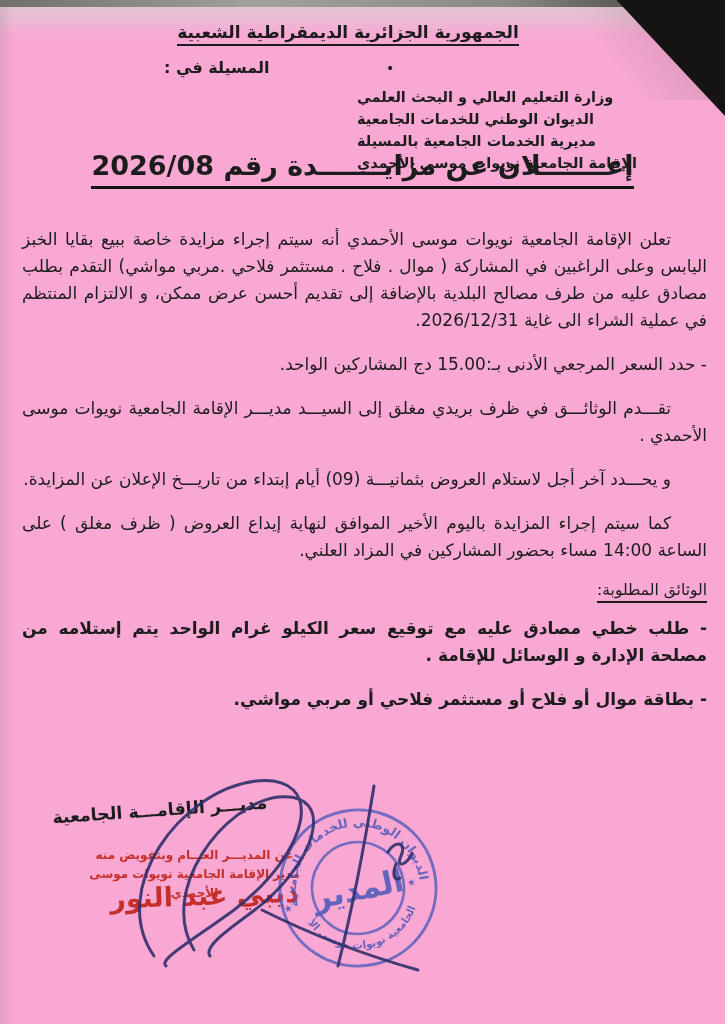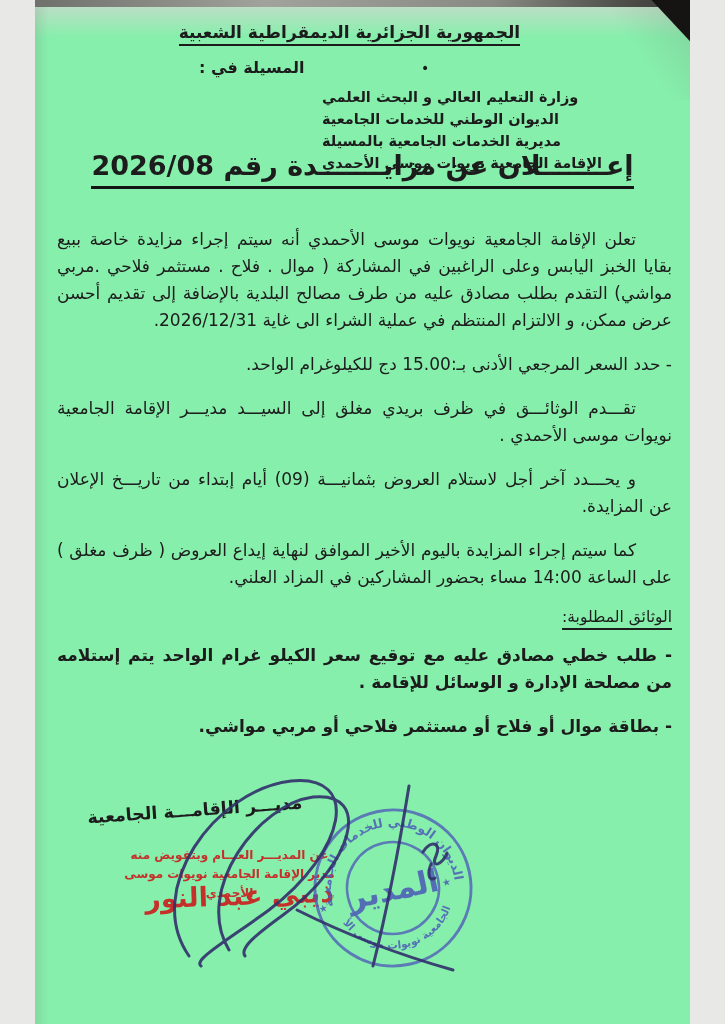--- a/index.html
+++ b/index.html
@@ -1,18 +1,18 @@
 <!DOCTYPE html>
 <html lang="ar" dir="rtl"><head>
 <meta charset="utf-8">
 <style>
   html,body{margin:0;padding:0;background:#e8e8e6;}
   .page{
-    position:relative;width:655px;height:1024px;margin:0 auto;
-    background:#86efac;overflow:hidden;
+    position:relative;width:725px;height:1024px;margin:0 auto;
+    background:#f9a8d4;overflow:hidden;
     font-family:"DejaVu Sans", sans-serif;color:#1c1c1c;direction:rtl;
   }
   
   .scan-top-edge{position:absolute;top:0;left:0;right:0;height:7px;
     background:linear-gradient(to right,#6f6f6b,#a2a29c 35%,#8a8a84 70%,#2d2d2b);}
   .scan-top-fade{position:absolute;top:7px;left:0;right:0;height:30px;
     background:linear-gradient(#d7d6d1,rgba(251,251,249,0));opacity:.65;}
   .scan-left-fade{position:absolute;top:0;left:0;bottom:0;width:14px;
     background:linear-gradient(to right,rgba(120,120,115,.18),rgba(251,251,249,0));}
   .corner-shade{position:absolute;left:530px;top:0;width:195px;height:100px;
@@ -73,21 +73,21 @@
     <div>مديرية الخدمات الجامعية بالمسيلة</div>
     <div>الإقامة الجامعية نويوات موسى الأحمدي</div>
   </div>
 
   <div class="main-title">
     <span>إعـــــــلان عن مزايـــــــدة رقم 2026/08</span>
   </div>
 
   <div class="body-text">
     <p class="indent">تعلن الإقامة الجامعية نويوات موسى الأحمدي أنه سيتم إجراء مزايدة خاصة ببيع بقايا الخبز اليابس وعلى الراغبين في المشاركة ( موال . فلاح . مستثمر فلاحي .مربي مواشي) التقدم بطلب مصادق عليه من طرف مصالح البلدية بالإضافة إلى تقديم أحسن عرض ممكن، و الالتزام المنتظم في عملية الشراء الى غاية 2026/12/31.</p>
-    <p class="price-line">- حدد السعر المرجعي الأدنى بـ:15.00 دج للكيلوغرام الواحد.</p>
+    <p class="price-line">- حدد السعر المرجعي الأدنى بـ:15.00 دج المشاركين الواحد.</p>
     <p class="indent">تقـــدم الوثائـــق في ظرف بريدي مغلق إلى السيـــد مديـــر الإقامة الجامعية نويوات موسى الأحمدي .</p>
     <p class="indent">و يحـــدد آخر أجل لاستلام العروض بثمانيـــة (09) أيام إبتداء من تاريـــخ الإعلان عن المزايدة.</p>
     <p class="indent">كما سيتم إجراء المزايدة باليوم الأخير الموافق لنهاية إيداع العروض ( ظرف مغلق ) على الساعة 14:00 مساء بحضور المشاركين في المزاد العلني.</p>
 
     <div class="docs-heading">
       <span>الوثائق المطلوبة:</span>
     </div>
     <p class="doc-item">- طلب خطي مصادق عليه مع توقيع سعر الكيلو غرام الواحد يتم إستلامه من مصلحة الإدارة و الوسائل للإقامة .</p>
     <p class="doc-item">- بطاقة موال أو فلاح أو مستثمر فلاحي أو مربي مواشي.</p>
   </div>

